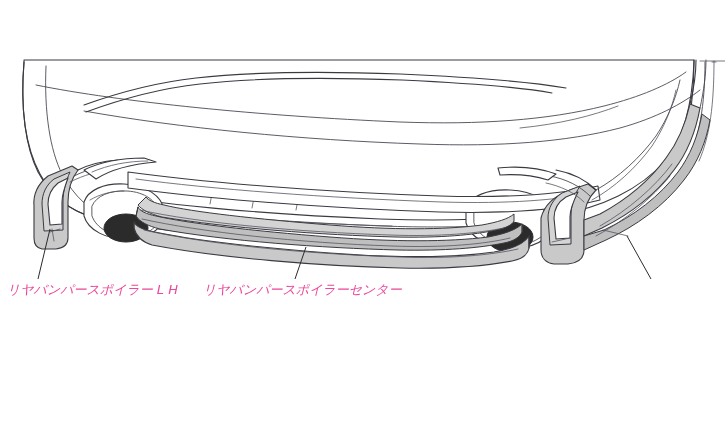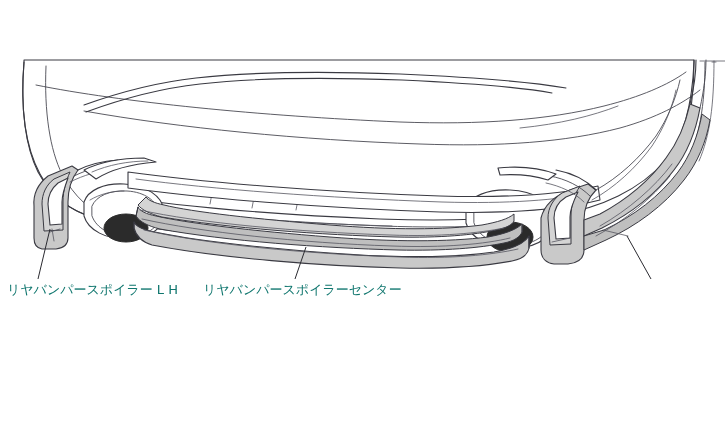--- a/index.html
+++ b/index.html
@@ -26,23 +26,24 @@
     top: 0;
     width: 725px;
     height: 443px;
     display: block;
   }
   .part-label {
     position: absolute;
     font-family: "DejaVu Sans", "Liberation Sans", sans-serif;
     font-size: 13px;
     line-height: 15px;
-    color: #0f766e;
+    color: #ec4899;
     white-space: nowrap;
     letter-spacing: 0px;
+    font-style: italic;
   }
   #label-lh   { left: 7px;   top: 282px; }
   #label-center { left: 203px; top: 282px; text-align: right; }
   #label-rh   { left: 535px; top: 282px; }
 </style>
 </head>
 <body>
 
 <div id="diagram-root">
 

